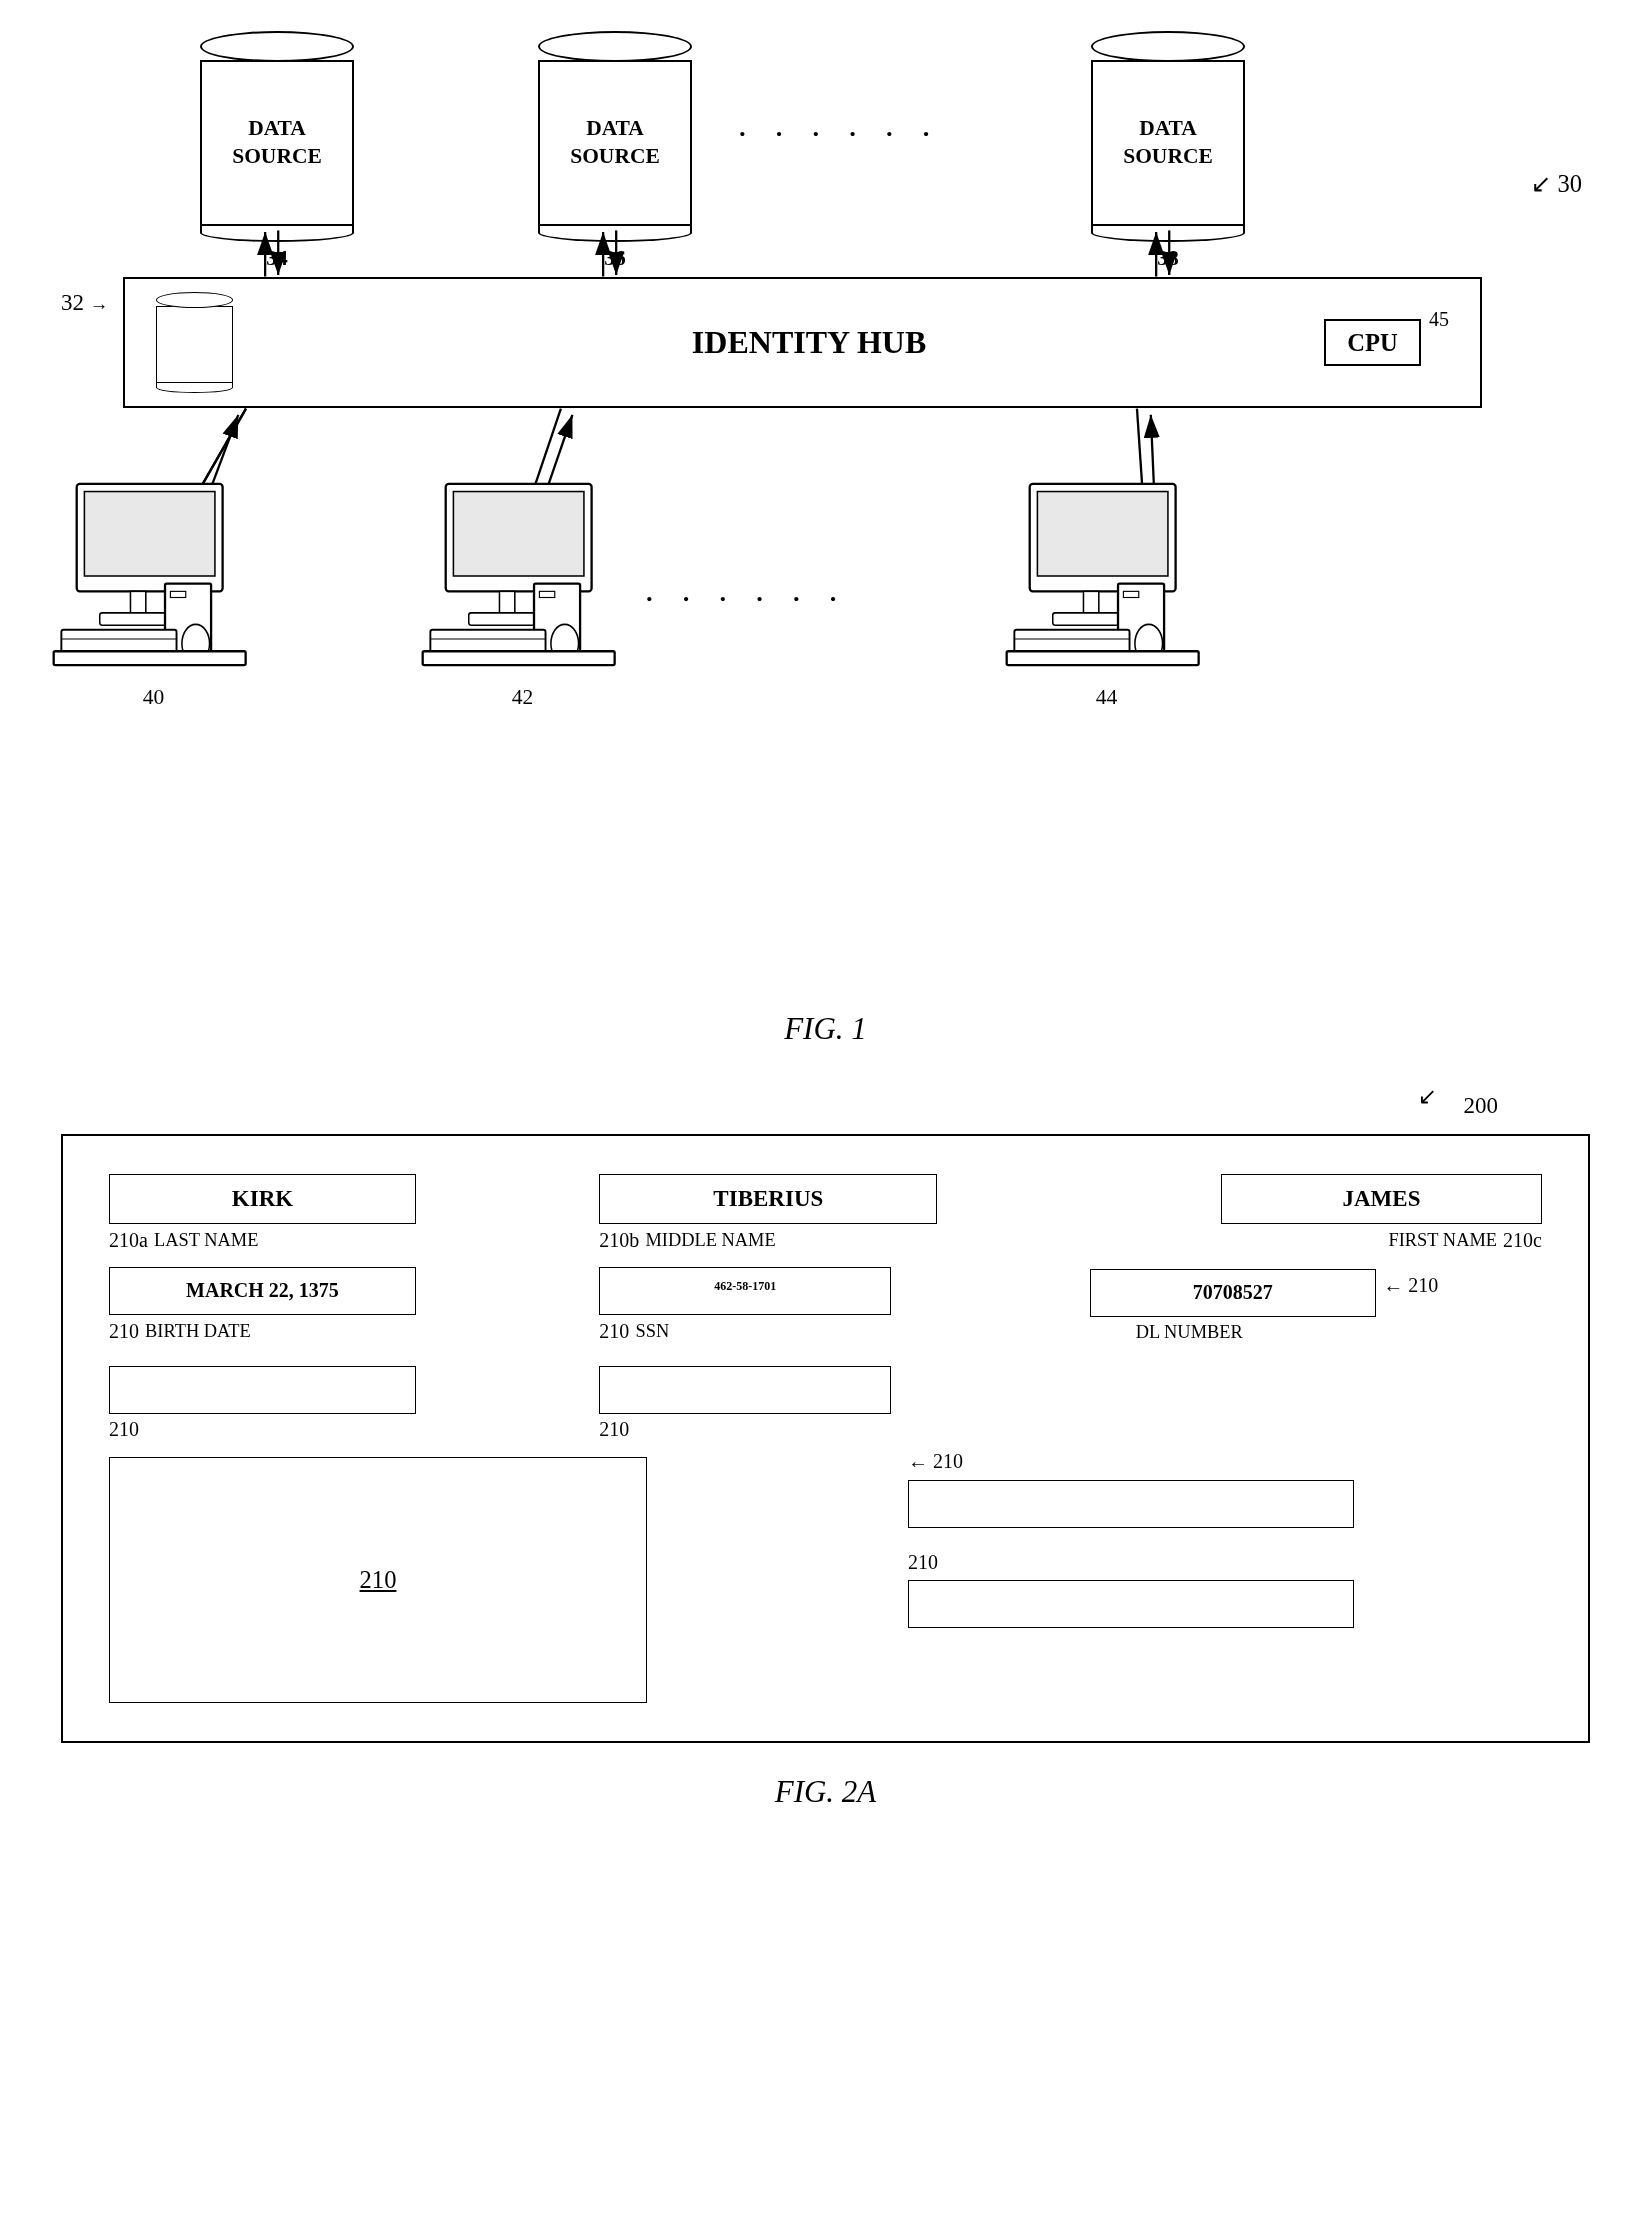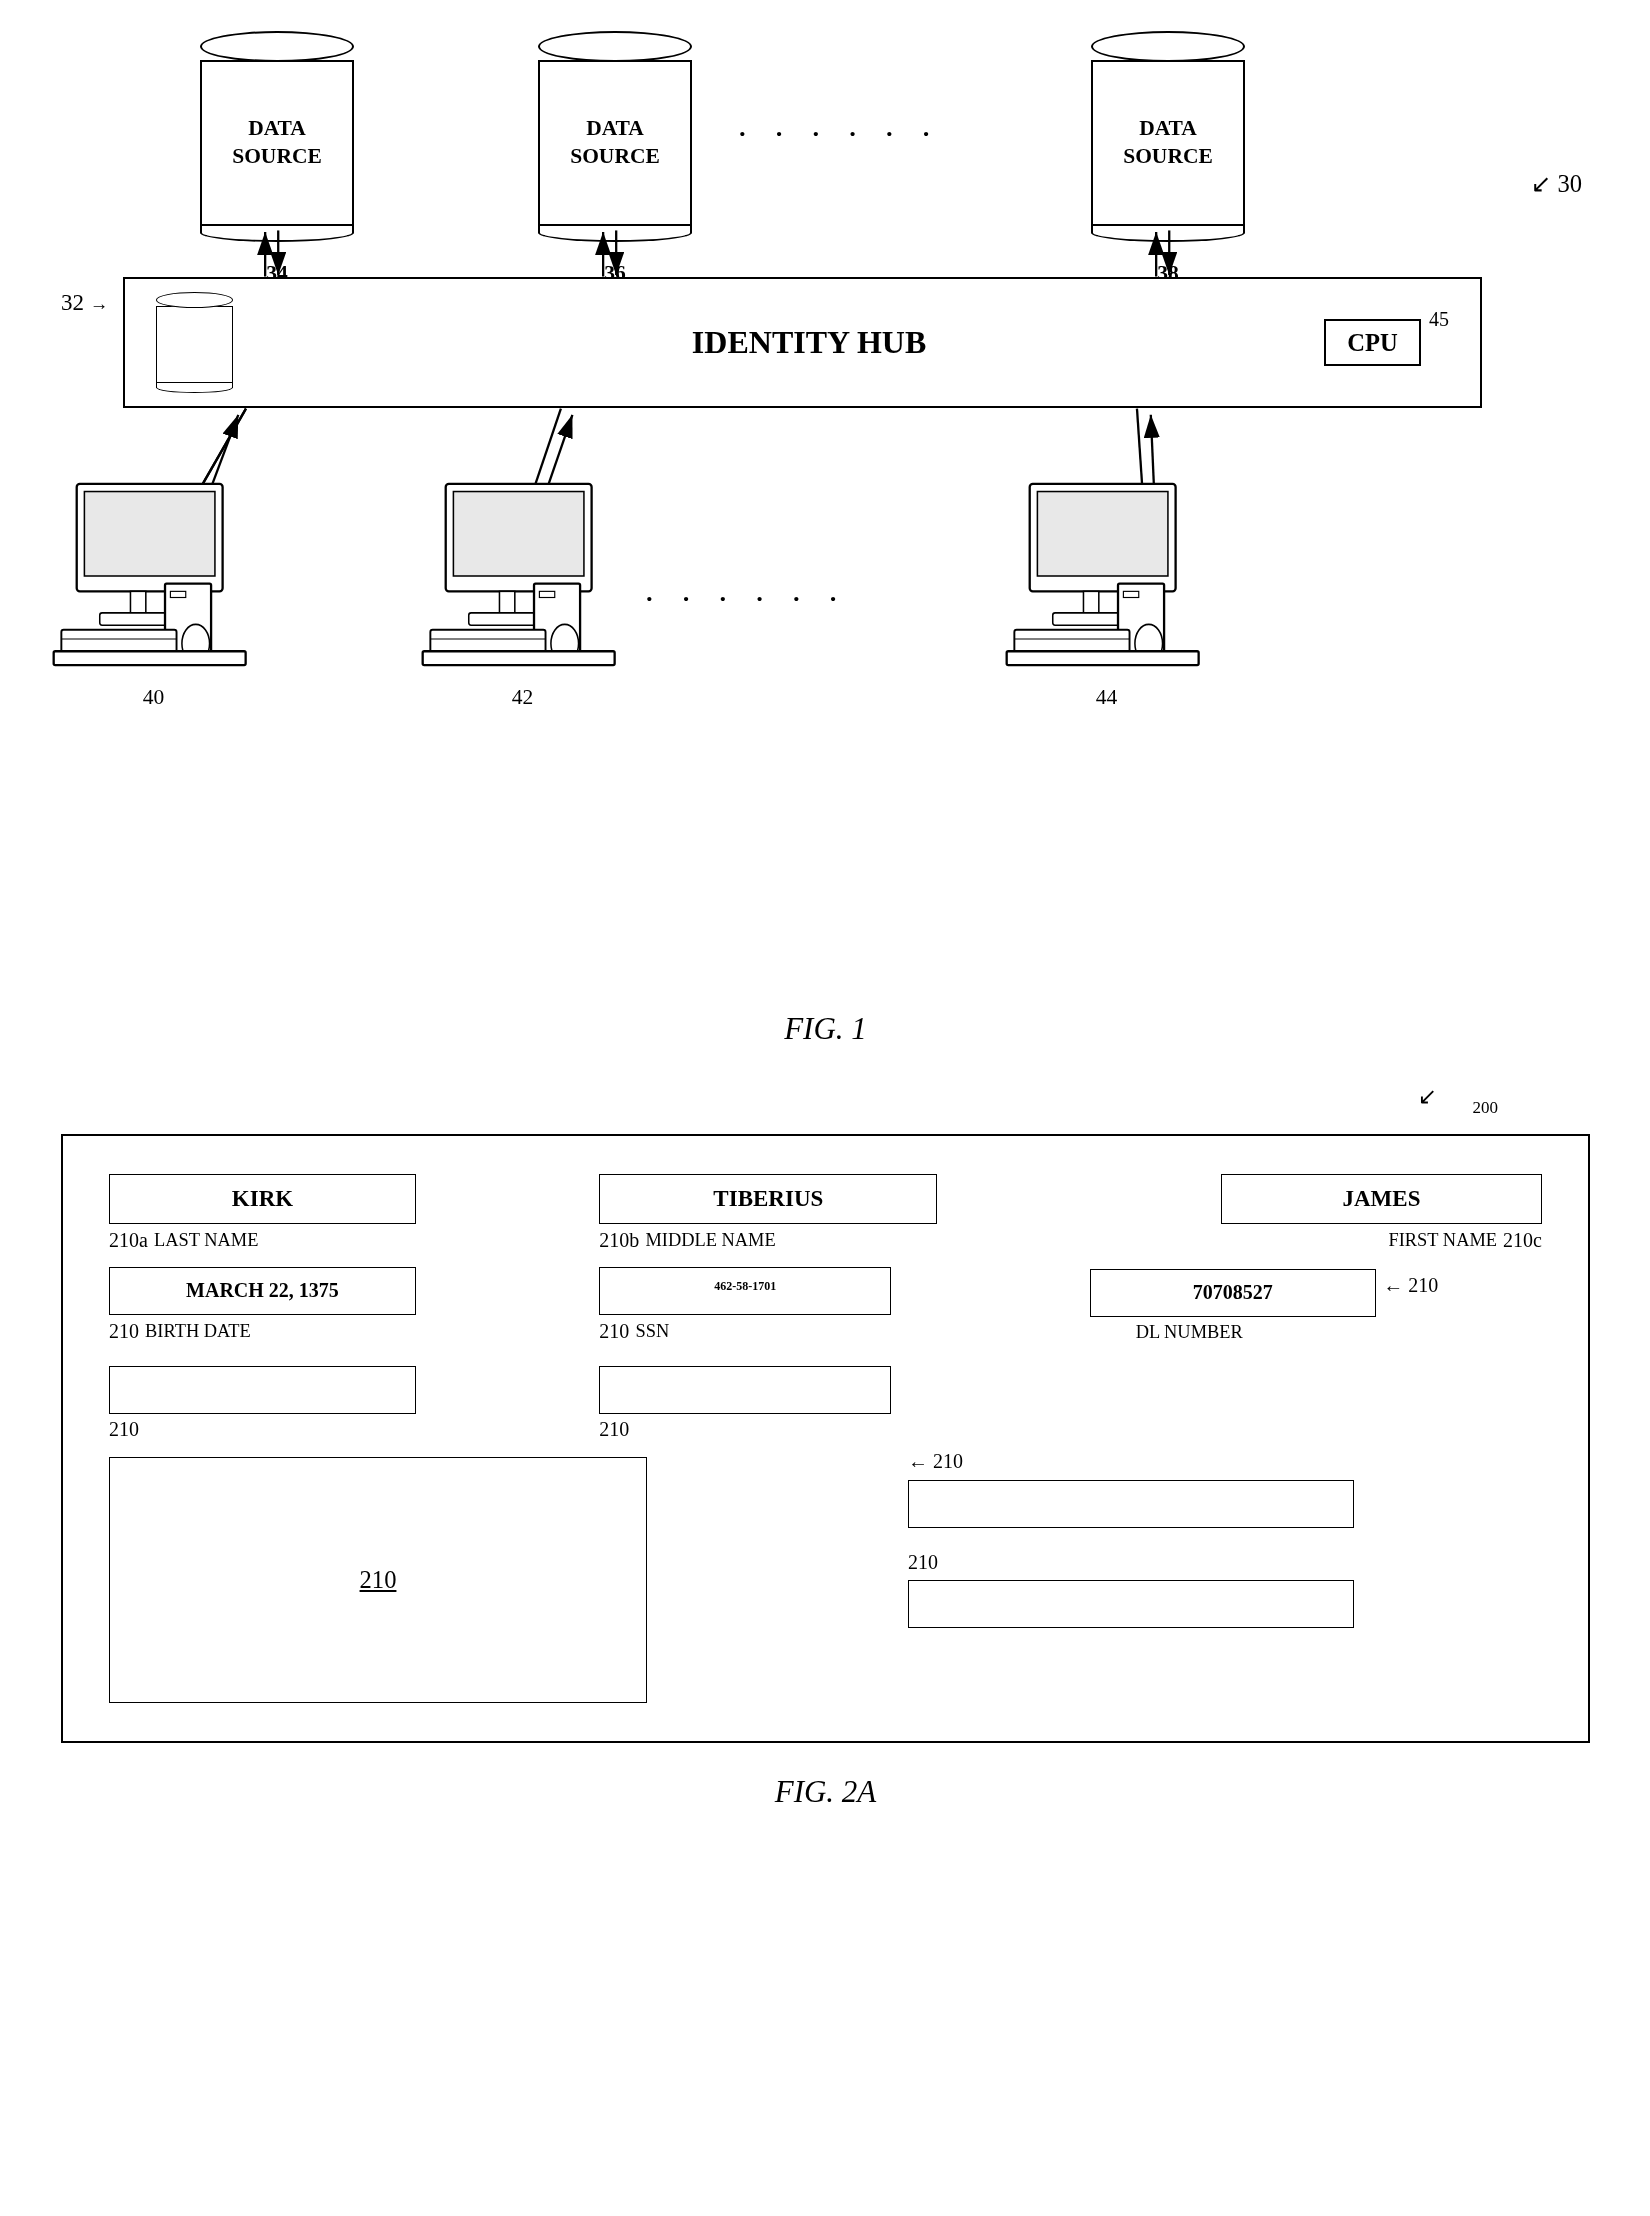--- a/index.html
+++ b/index.html
@@ -50,21 +50,21 @@
       border-left: 2.3px solid #000;
       border-right: 2.3px solid #000;
       border-bottom: 2.3px solid #000;
       border-radius: 0 0 50% 50%;
       background: #fff;
       margin-top: -2.3px;
     }
     .cylinder-label {
       font-size: 21.5px;
       font-weight: bold;
-      margin-top: 19px;
+      margin-top: 4px;
       text-align: center;
     }
 
     
     .identity-hub {
       position: absolute;
       top: 277px;
       left: 123px;
       right: 169px;
       height: 131px;
@@ -334,21 +334,21 @@
 
   <div style="position:absolute; bottom:13px; left:0; right:0; text-align:center;">
     <span style="font-size:31px; font-style:italic;">FIG. 1</span>
   </div>
 
 </div>
 
 <div class="fig2-container">
 
   <div style="text-align:right; margin-right:92px; margin-bottom:15.4px; font-size:24.6px; position:relative;">
-    <span style="font-size:17px;">200</span>
+    <span style="font-size:23px;">200</span>
     <span style="font-size:23px; position:absolute; right:61px; top:-7.7px;">↙</span>
   </div>
 
   <div class="fig2-main-box">
 
     <div style="display:flex; gap:38px; align-items:flex-end; margin-bottom:9.2px;">
 
       <div style="display:flex; flex-direction:column; position:relative; flex:1;">
         <div class="form-input-box" style="width:307px;">KIRK</div>
         <div style="display:flex; align-items:center; gap:6.1px; margin-top:4.6px;">

